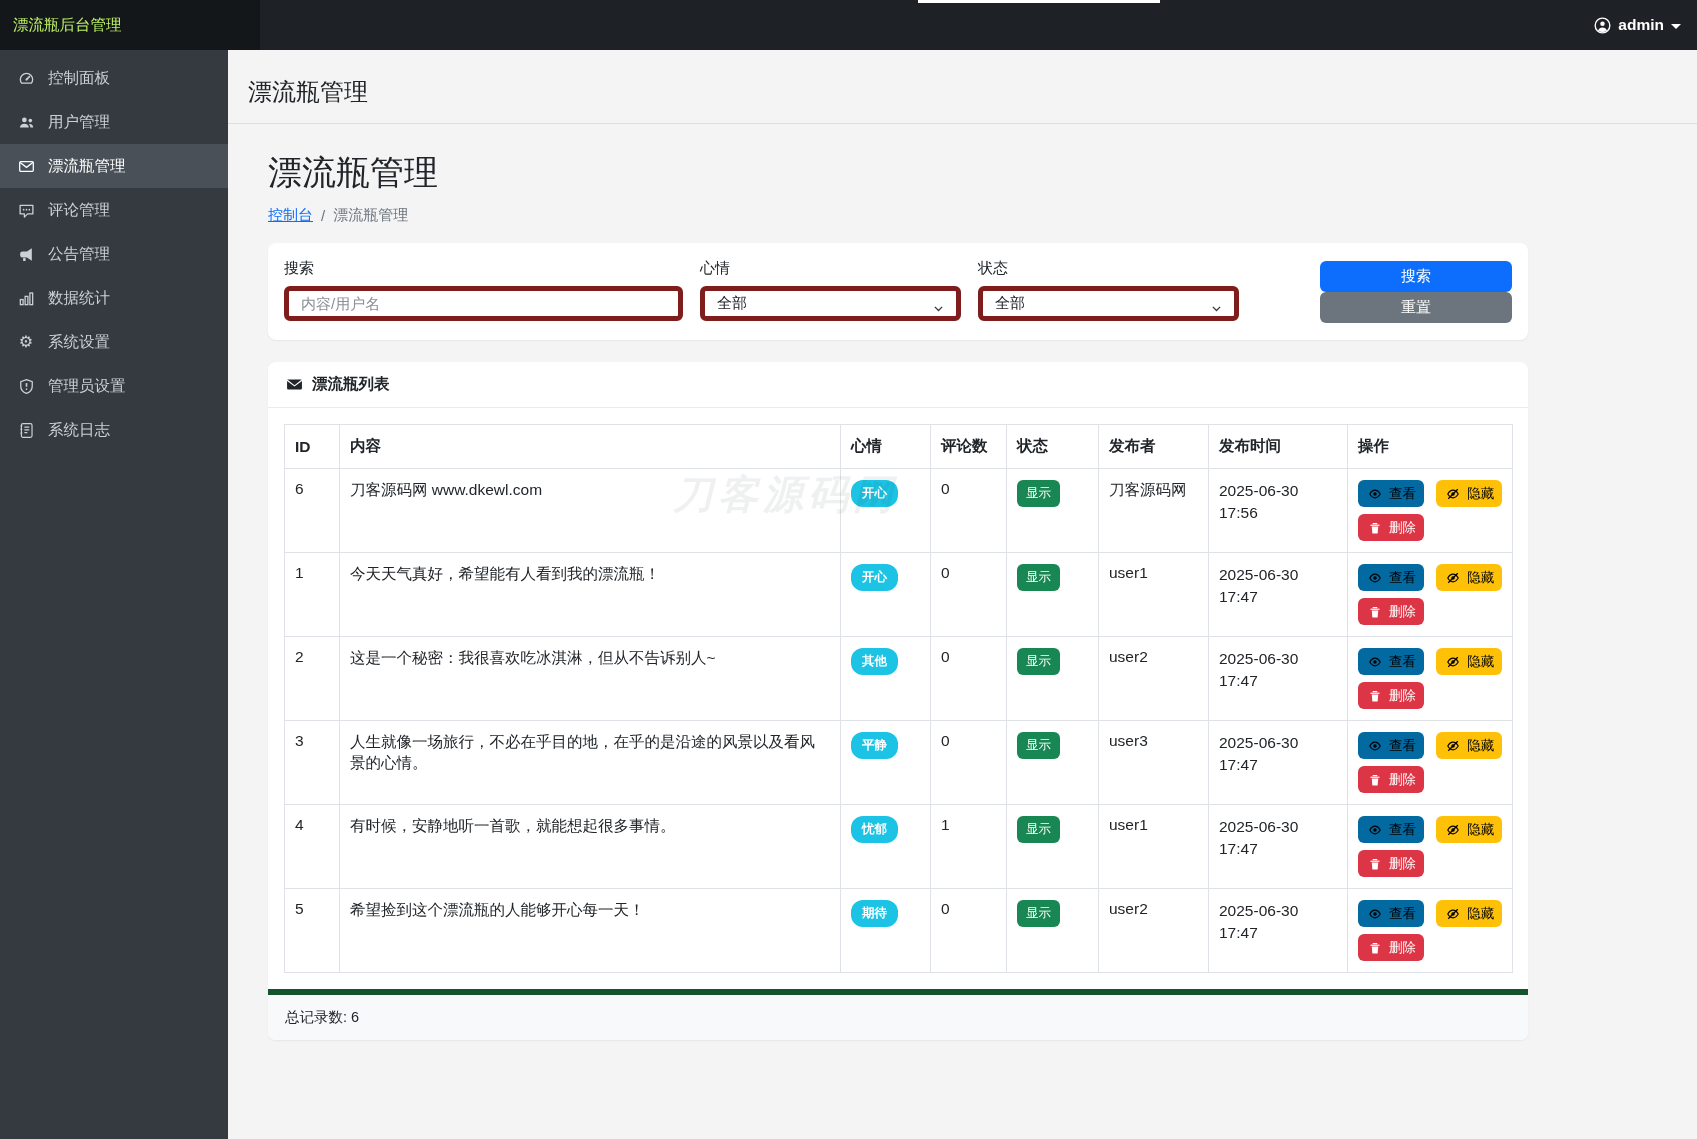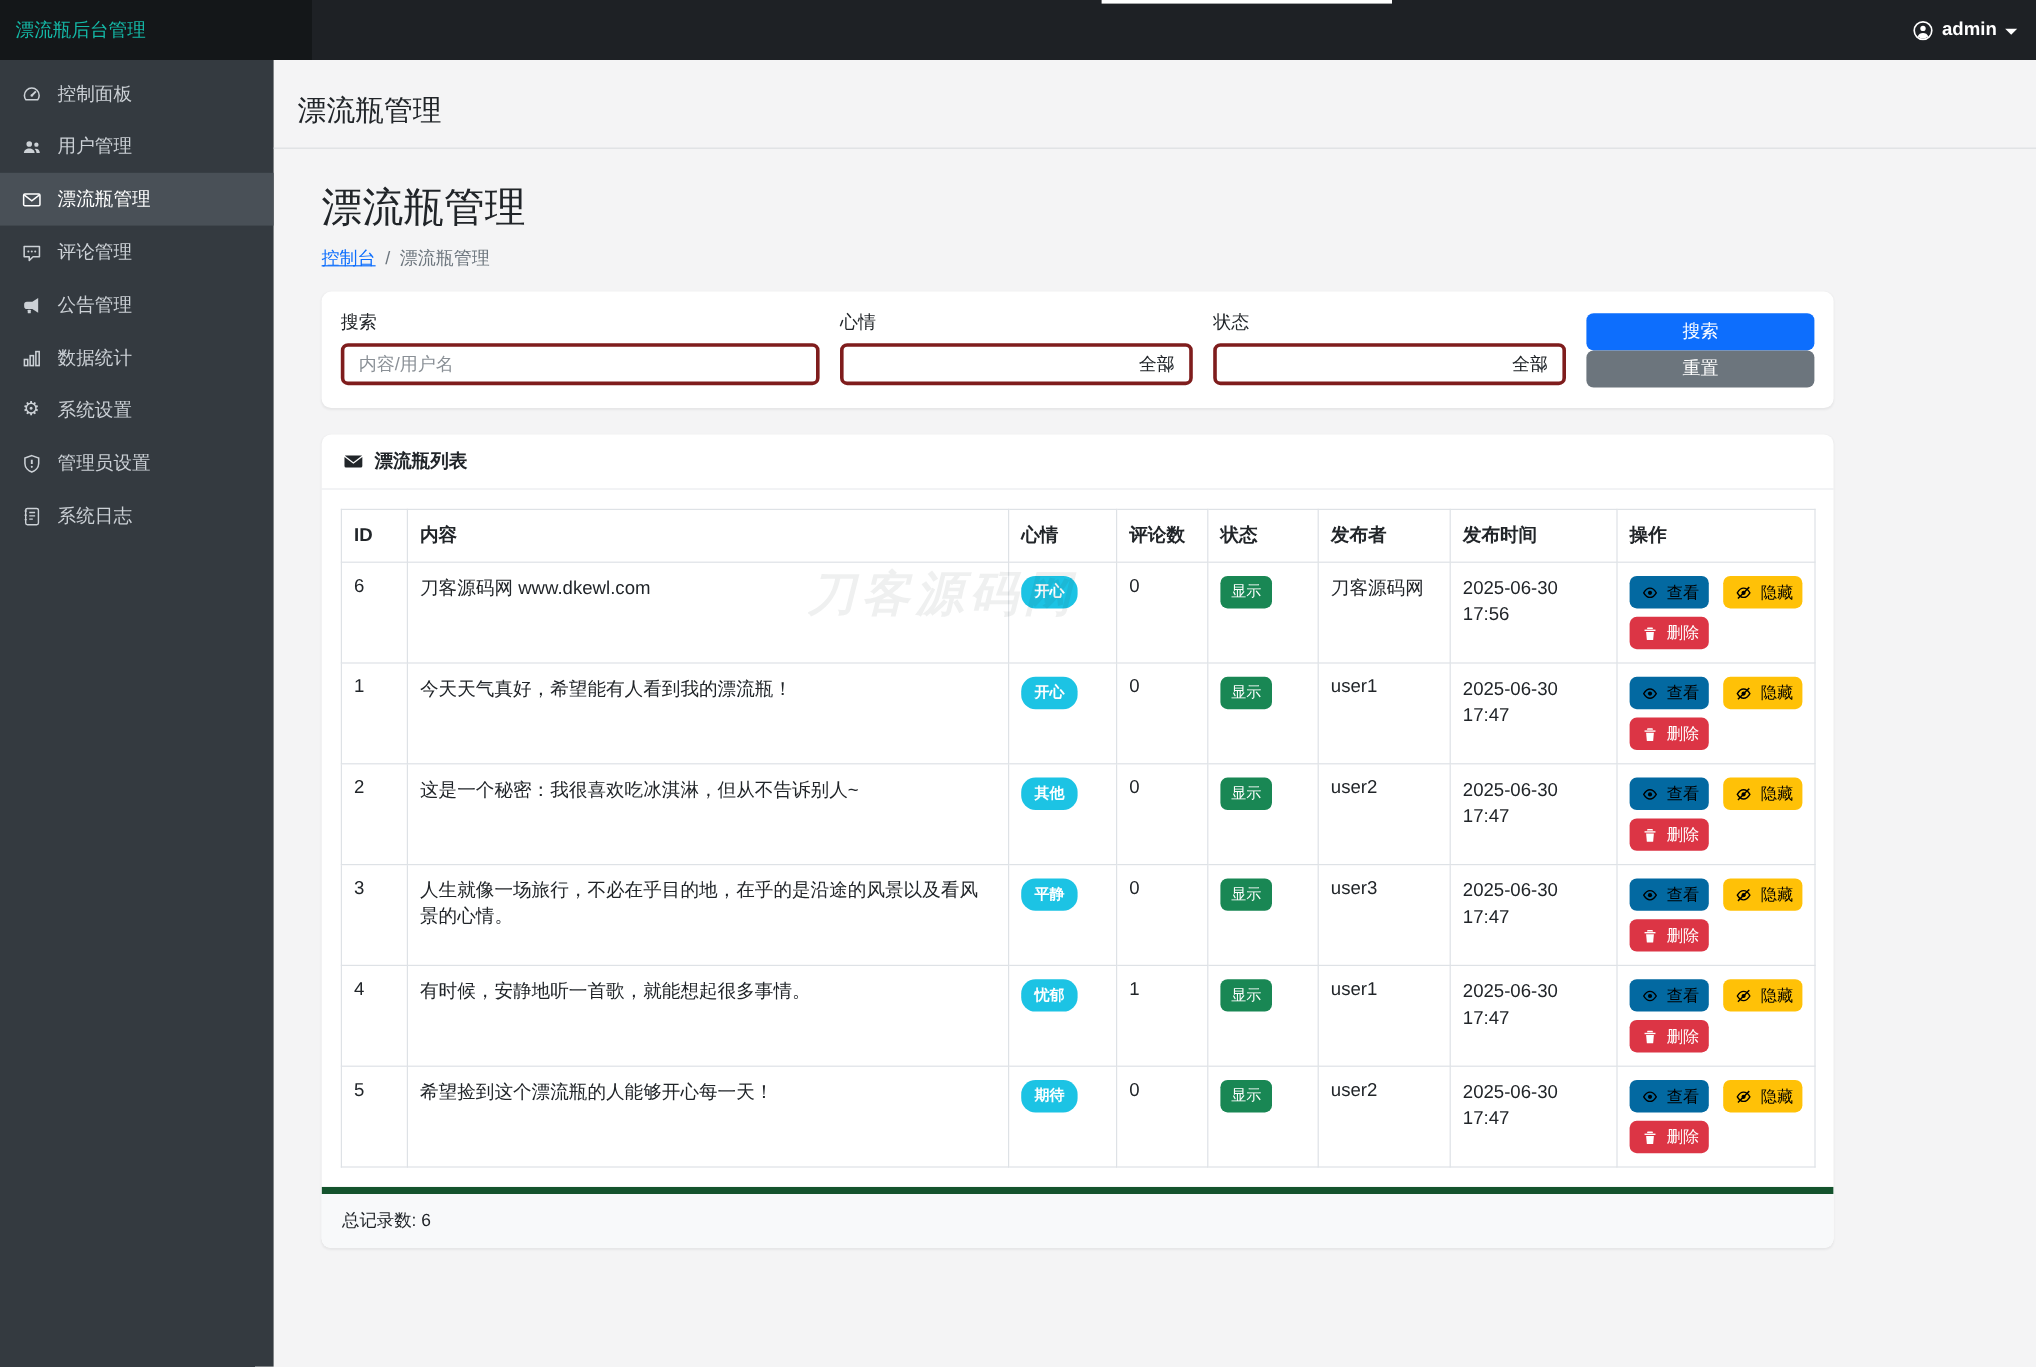--- a/index.html
+++ b/index.html
@@ -4,21 +4,21 @@
 <style>
   * { margin:0; padding:0; box-sizing:border-box; }
   body {
     width:1697px; height:1139px; position:relative; overflow:hidden;
     background:#f4f4f5; color:#212529;
     font-family:"Liberation Sans","DejaVu Sans",sans-serif;
   }
   
   .topnav { position:absolute; top:0; left:0; width:1697px; height:50px; background:#1e2125; z-index:20; }
   .brand { position:absolute; left:0; top:0; width:260px; height:50px; background:#141719;
-           color:#14b8a6; display:flex; align-items:center; padding-left:13px; font-size:15.5px; }
+           color:#bef264; display:flex; align-items:center; padding-left:13px; font-size:15.5px; }
   .admin-menu { position:absolute; right:16px; top:0; height:50px; display:flex; align-items:center;
                 gap:7px; color:#fff; font-size:15.5px; font-weight:700; cursor:pointer; }
   .caret-down { width:0; height:0; border-left:5px solid transparent; border-right:5px solid transparent;
                 border-top:5px solid #fff; margin-top:2px; }
   .artifact { position:absolute; left:918px; top:0; width:242px; height:3px; background:#fff; }
   
   .sidebar { position:absolute; left:0; top:50px; width:228px; height:1089px; background:#343a40; padding-top:6px; }
   .side-item { height:44px; display:flex; align-items:center; padding-left:17px; gap:13px;
                color:#ccd1d6; font-size:15.5px; cursor:pointer; }
   .side-item.active { background:#495057; color:#fff; }
@@ -32,26 +32,26 @@
   .page-h1 { font-size:34px; font-weight:500; margin:26px 0 10px; }
   .breadcrumb { font-size:15px; display:flex; align-items:center; }
   .breadcrumb a { color:#0d6efd; text-decoration:underline; cursor:pointer; }
   .breadcrumb .sep { color:#6c757d; margin:0 8px; }
   .breadcrumb .cur { color:#6c757d; }
   
   .card { width:1260px; background:#fff; border-radius:8px; box-shadow:0 1px 2px rgba(0,0,0,.06); }
   .filter-card { margin-top:18px; padding:16px; }
   .filter-row { display:flex; gap:17px; }
   .fgroup label { display:block; font-size:15px; margin-bottom:8px; }
-  .control { height:35px; border:3px solid #7f1d1d; border-radius:6px; background:#fff;
+  .control { height:35px; border:5px solid #7f1d1d; border-radius:6px; background:#fff;
              font-size:15px; padding:0 12px; display:flex; align-items:center; width:100%; }
   input.control { outline:none; color:#212529; }
   input.control::placeholder { color:#8a9096; }
   .w-search { width:399px; }
-  .w-select { width:294px;justify-content:flex-end; }
+  .w-select { width:261px; }
   .select-box { position:relative; cursor:pointer; }
   .select-box .chev { position:absolute; right:11px; top:10px; }
   .btn-col { width:192px; margin-left:auto; display:flex; flex-direction:column; justify-content:space-between; padding:2px 0 1px; }
   .btn { height:31px; border:none; border-radius:6px; font-size:15px; width:100%; cursor:pointer; color:#fff; }
   .btn-primary { background:#0d6efd; }
   .btn-secondary { background:#6c757d; }
   
   .table-card { margin-top:22px; position:relative; }
   .card-header { padding:12px 17px; border-bottom:1px solid #e9ecef; font-size:15.5px; font-weight:700;
                  display:flex; align-items:center; gap:9px; }

